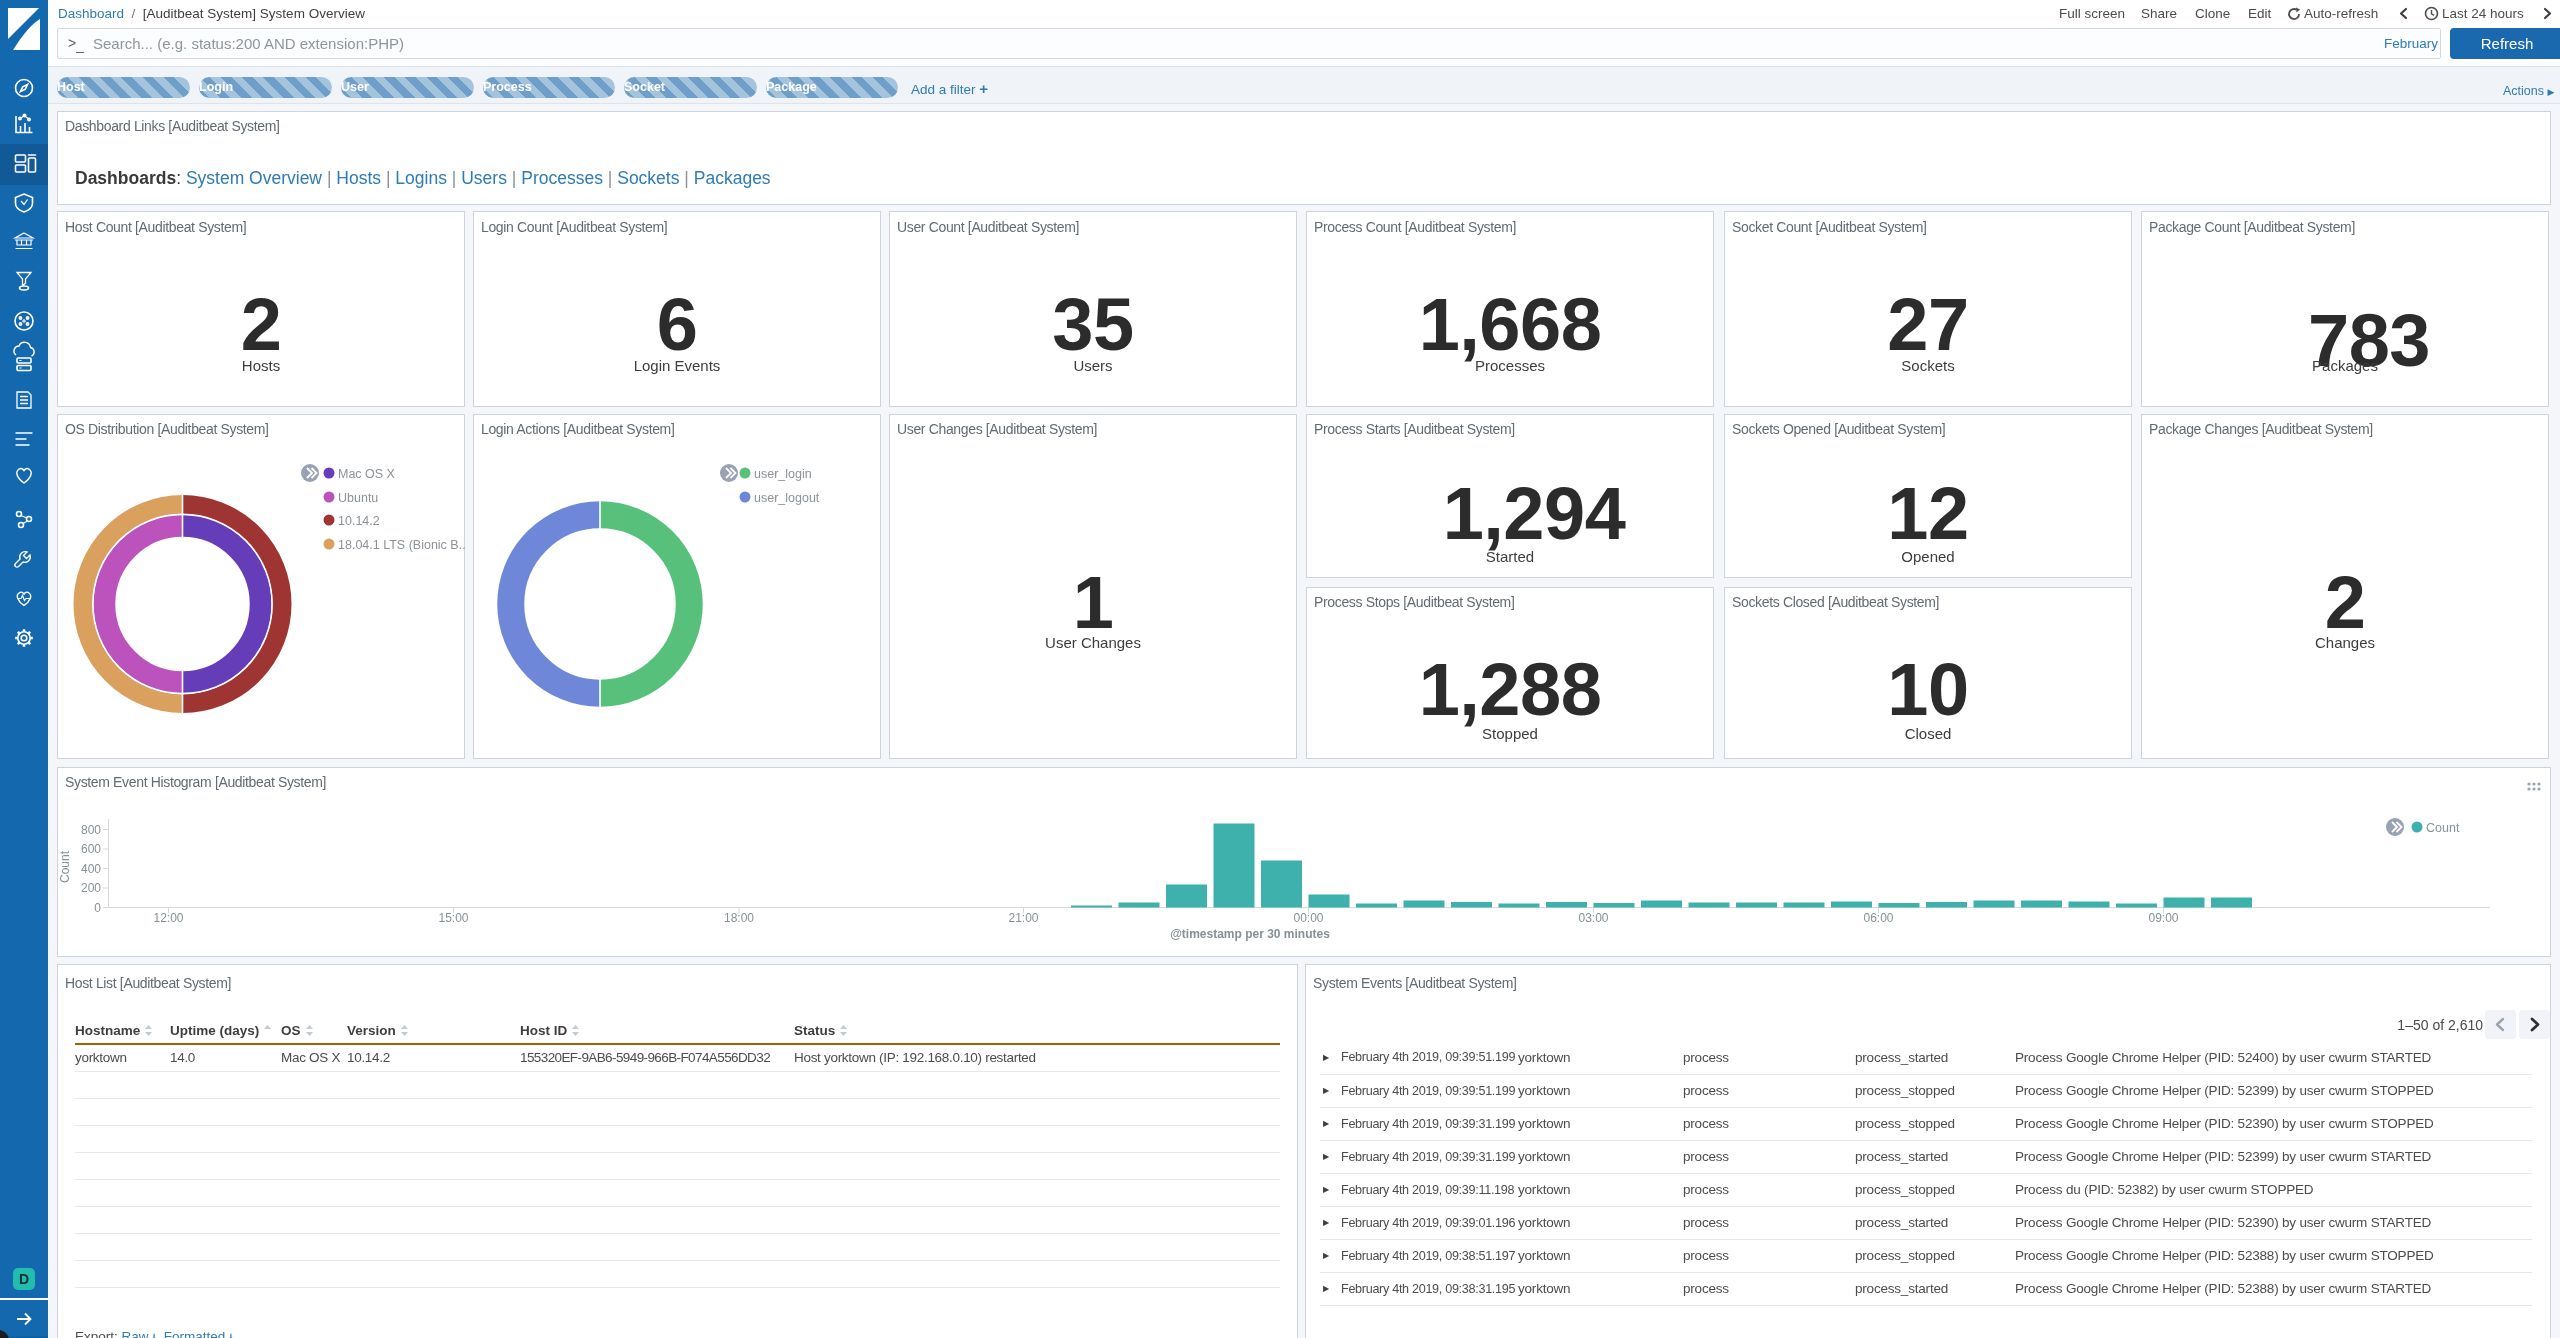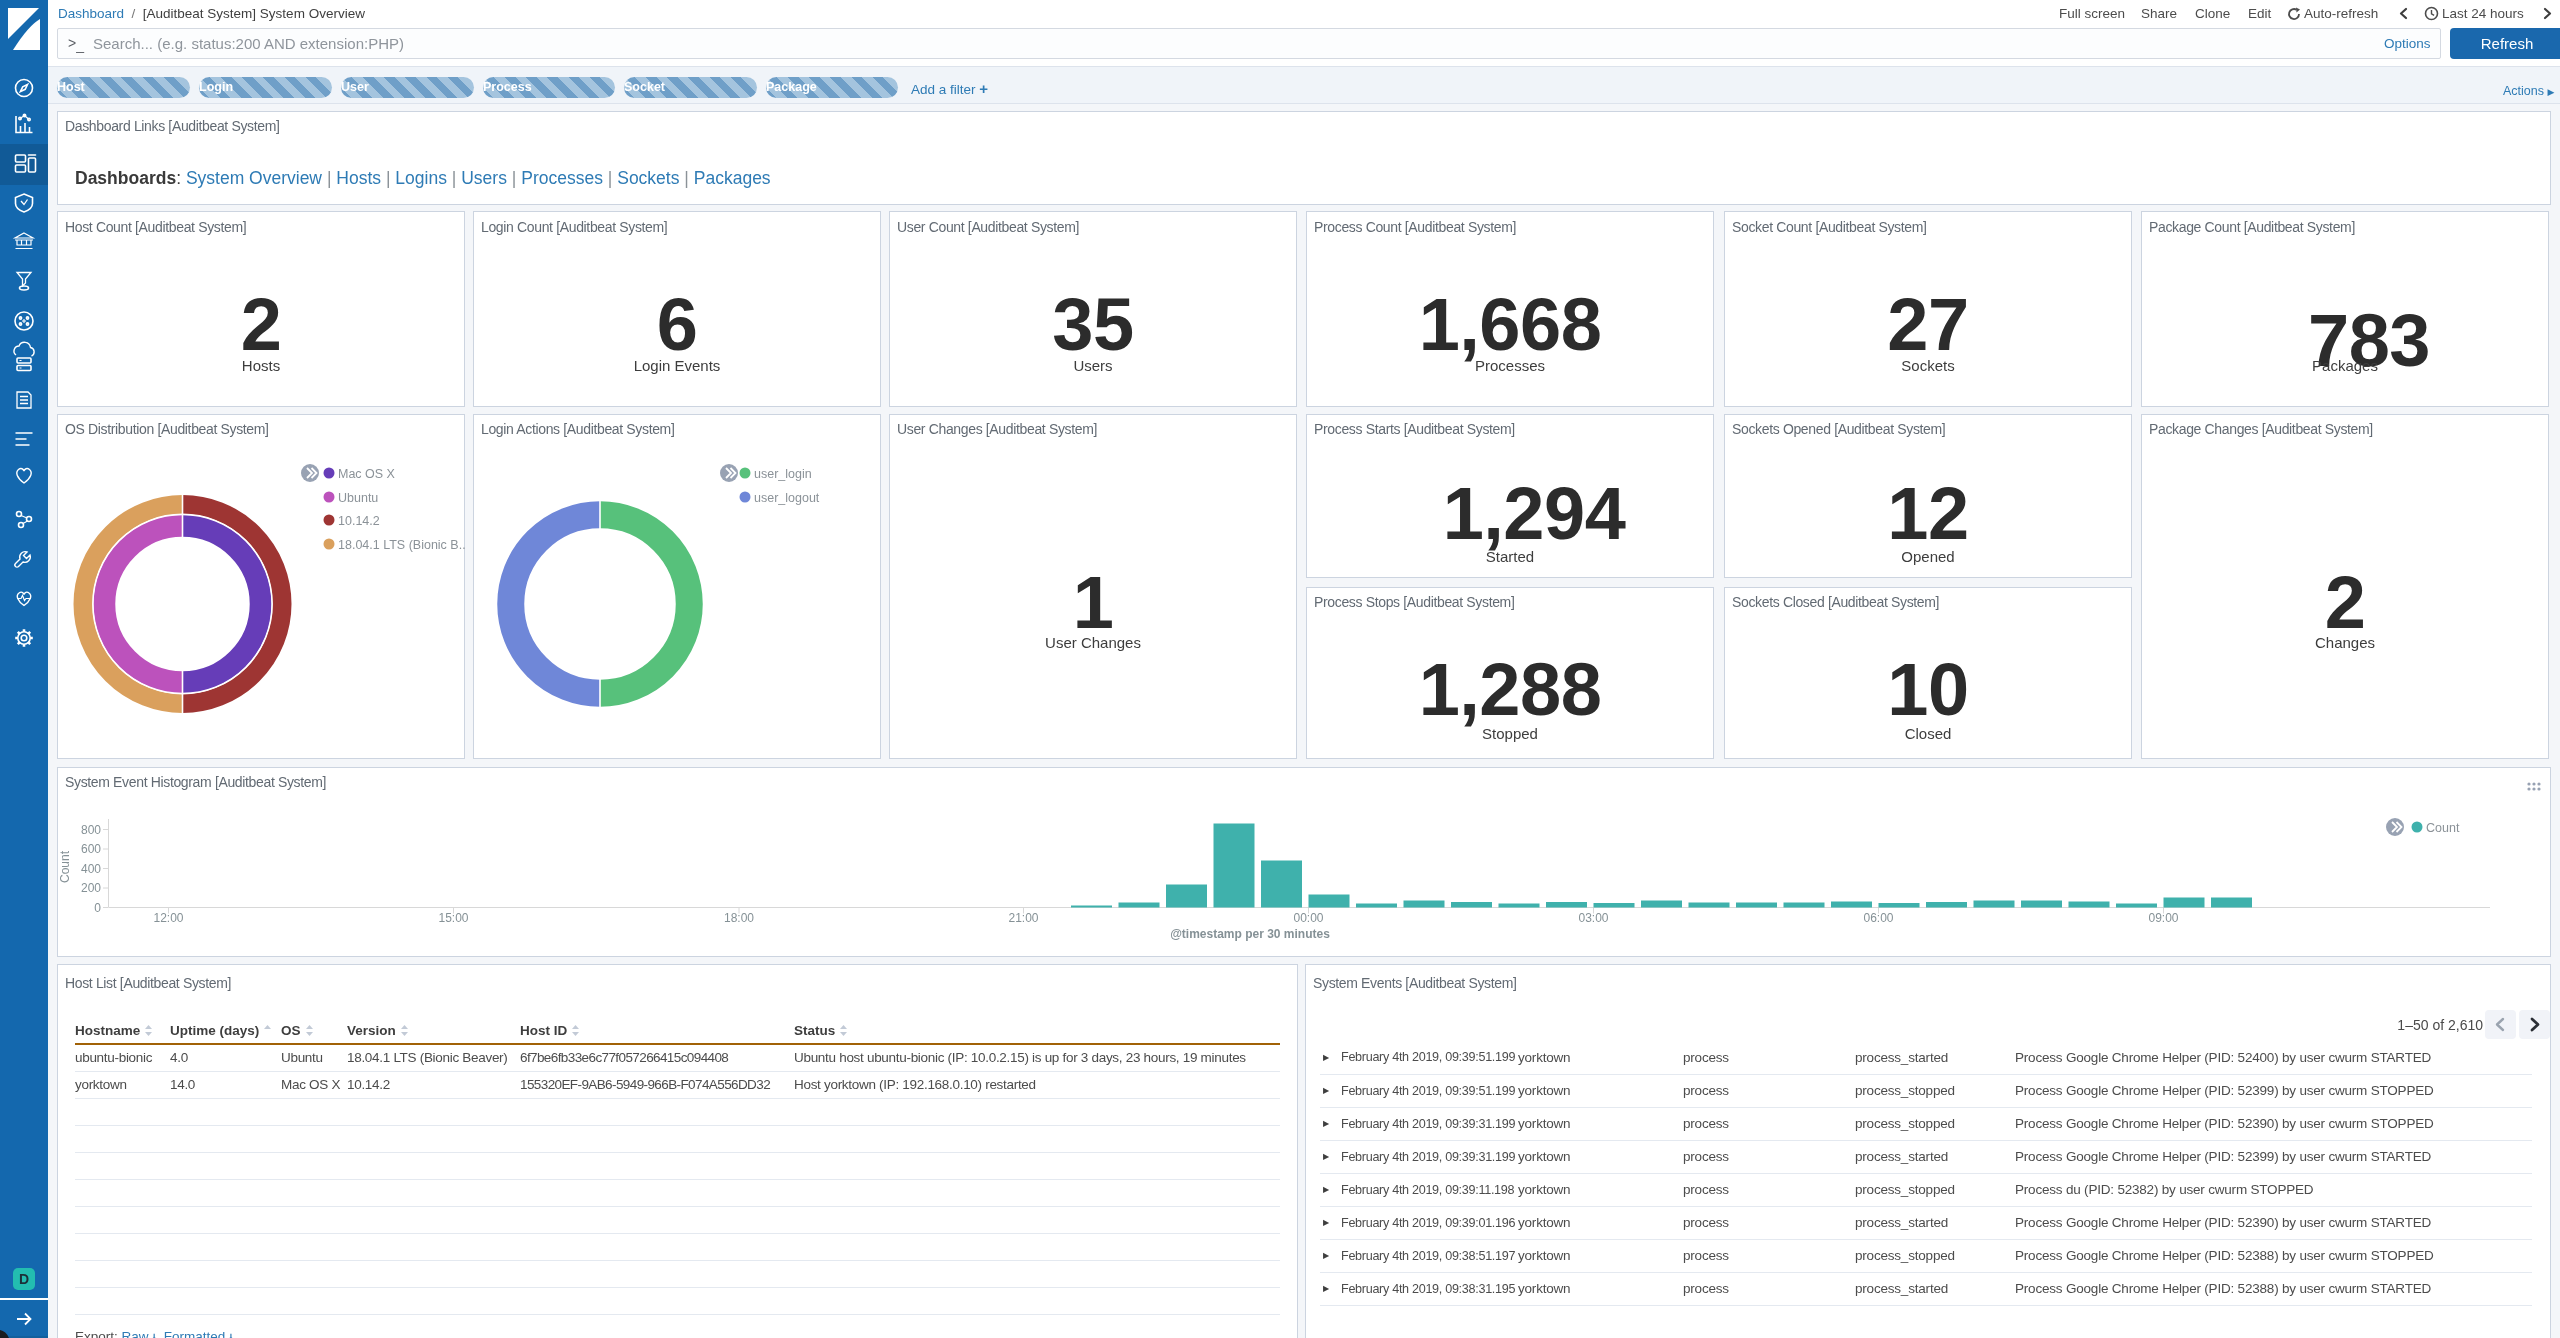--- a/index.html
+++ b/index.html
@@ -42,21 +42,21 @@
     <path d="M7.5 4 v3.8 l2.6 1.5" stroke="#4c4c4c" stroke-width="1.4" fill="none"></path>
   </svg>
 <div class="abs toplink" style="left:2442px;top:6px">Last 24 hours</div>
 <svg class="abs" style="left:2542px;top:7px" width="11" height="13" viewBox="0 0 11 13">
     <path d="M3 2 L8 6.5 L3 11" stroke="#3e3e3e" stroke-width="2.2" fill="none" stroke-linecap="round" stroke-linejoin="round"></path>
   </svg>
 
 <div class="abs" style="left:57px;top:28px;width:2384px;height:31px;background:#fcfdfe;border:1px solid #d4d9e1;border-radius:2px"></div>
 <div class="abs" style="left:68px;top:35px;width:20px;height:16px;color:#5c6066;font-size:14px">&gt;<span style="position:relative;top:2px;left:0px">_</span></div>
 <div class="abs" style="left:93px;top:35px;font-size:15px;color:#8f959c">Search... (e.g. status:200 AND extension:PHP)</div>
-<div class="abs" style="left:2384px;top:36px;font-size:13.5px;" class2="link"><span class="link">Options</span></div>
+<div class="abs" style="left:2384px;top:36px;font-size:13.5px;" class2="link"><span class="link">February</span></div>
 <div class="abs" style="left:2450px;top:28px;width:114px;height:31px;background:#1a68ad;border-radius:4px;color:#fff;font-size:15px;text-align:center;line-height:31px">Refresh</div>
 
 <div id="filterbar"></div>
 <div class="pill" style="left:57px;width:133px">Host</div>
 <div class="pill" style="left:199px;width:133px">Login</div>
 <div class="pill" style="left:341px;width:133px">User</div>
 <div class="pill" style="left:483px;width:132px">Process</div>
 <div class="pill" style="left:624px;width:133px">Socket</div>
 <div class="pill" style="left:766px;width:132px">Package</div>
 <div class="abs" style="left:911px;top:80px;font-size:13.5px"><span class="link">Add a filter <b style="font-size:15px">+</b></span></div>
@@ -260,28 +260,20 @@
             <path d="M4.5 12 L1 8 H8 Z" fill="#c2cad6"></path>
           </svg></th>
         <th>Host ID<svg width="9" height="13" viewBox="0 0 9 13" style="margin-left:4px;vertical-align:-2px">
             <path d="M4.5 1 L8 5 H1 Z" fill="#c2cad6"></path>
             <path d="M4.5 12 L1 8 H8 Z" fill="#c2cad6"></path>
           </svg></th>
         <th>Status<svg width="9" height="13" viewBox="0 0 9 13" style="margin-left:4px;vertical-align:-2px">
             <path d="M4.5 1 L8 5 H1 Z" fill="#c2cad6"></path>
             <path d="M4.5 12 L1 8 H8 Z" fill="#c2cad6"></path>
           </svg></th>
-      </tr>
-<tr style="height:27px">
-        <td>ubuntu-bionic</td>
-        <td>4.0</td>
-        <td>Ubuntu</td>
-        <td>18.04.1 LTS (Bionic Beaver)</td>
-        <td style="letter-spacing:-0.6px">6f7be6fb33e6c77f057266415c094408</td>
-        <td>Ubuntu host ubuntu-bionic (IP: 10.0.2.15) is up for 3 days, 23 hours, 19 minutes</td>
       </tr>
 <tr style="height:27px">
         <td>yorktown</td>
         <td>14.0</td>
         <td>Mac OS X</td>
         <td>10.14.2</td>
         <td style="letter-spacing:-0.6px">155320EF-9AB6-5949-966B-F074A556DD32</td>
         <td>Host yorktown (IP: 192.168.0.10) restarted</td>
       </tr>
 <tr style="height:27px">

